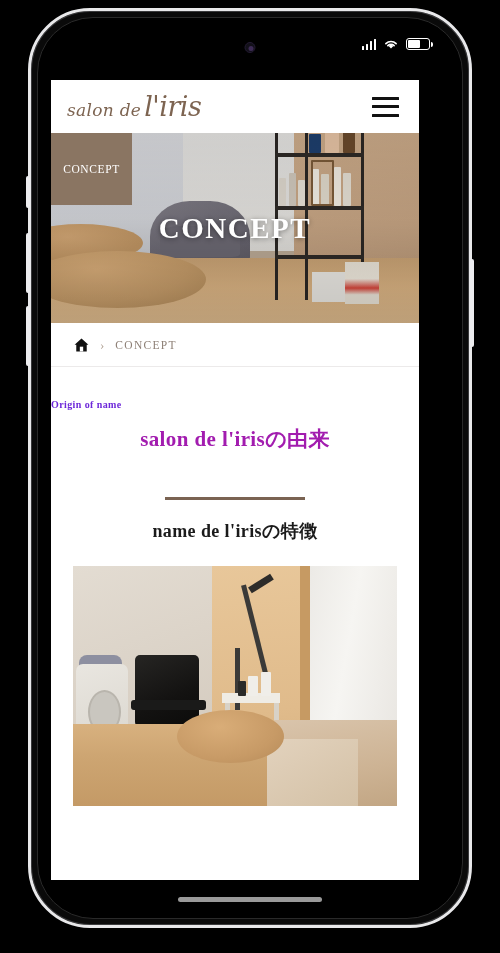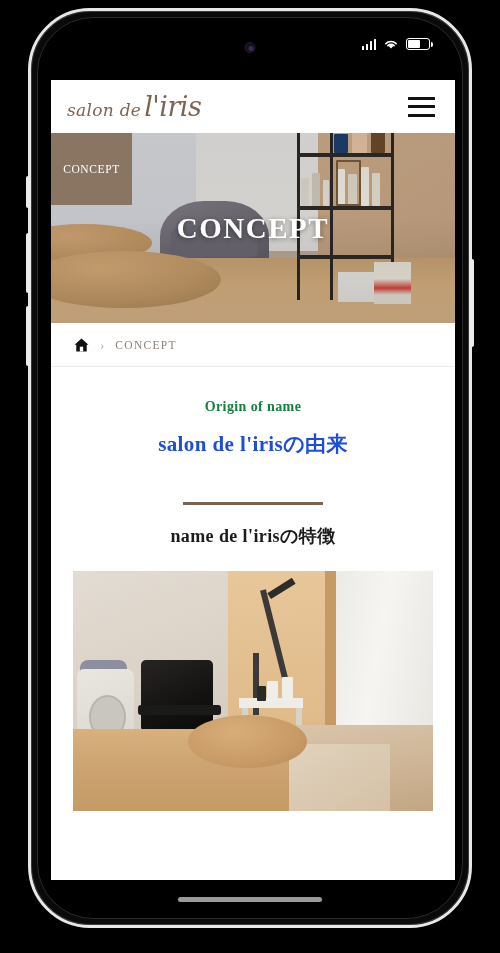--- a/index.html
+++ b/index.html
@@ -84,21 +84,21 @@
     position:absolute; bottom:16px; left:50%;
     transform:translateX(-50%);
     width:144px; height:5px; border-radius:3px;
     background:#9a9a9a; z-index:30;
   }
 
   
   #browser-viewport{
     position:absolute;
     left:13px; top:62px;
-    width:404px; height:800px;
+    width:368px; height:800px;
     background:#fff;
     overflow:hidden;
     z-index:20;
   }
 
   
   #site-header{
     height:53px; background:#fff;
     display:flex; align-items:center; justify-content:space-between;
     padding:0 20px 0 16px;
@@ -202,25 +202,25 @@
   }
   #breadcrumb-home-icon{ width:15px; height:14px; display:block; }
   #breadcrumb-separator-icon{ color:#b3a497; font-size:13px; line-height:1; }
   #breadcrumb-current{
     color:#8d7f75; font-size:11.5px; letter-spacing:1.3px;
   }
 
   
   #main-content{ padding:32px 0 0; background:#fff; }
   #section-eyebrow{
-    text-align:center; color:#15803d;
-    font-size:14px; font-weight:bold; letter-spacing:0.4px;
+    color:#6d28d9;
+    font-size:10px; font-weight:bold; letter-spacing:0.4px;
   }
   #section-heading{
-    text-align:center; color:#1d4ed8;
+    text-align:center; color:#a21caf;
     font-size:21px; margin-top:15px; letter-spacing:0.4px;
   }
   #section-body{
     margin:26px 22px 0;
     text-align:center; color:#2a2a2a;
     font-size:13.5px; line-height:2.18;
     letter-spacing:0.2px;
   }
   #features-divider{
     width:140px; height:3px; background:#7a6352;

